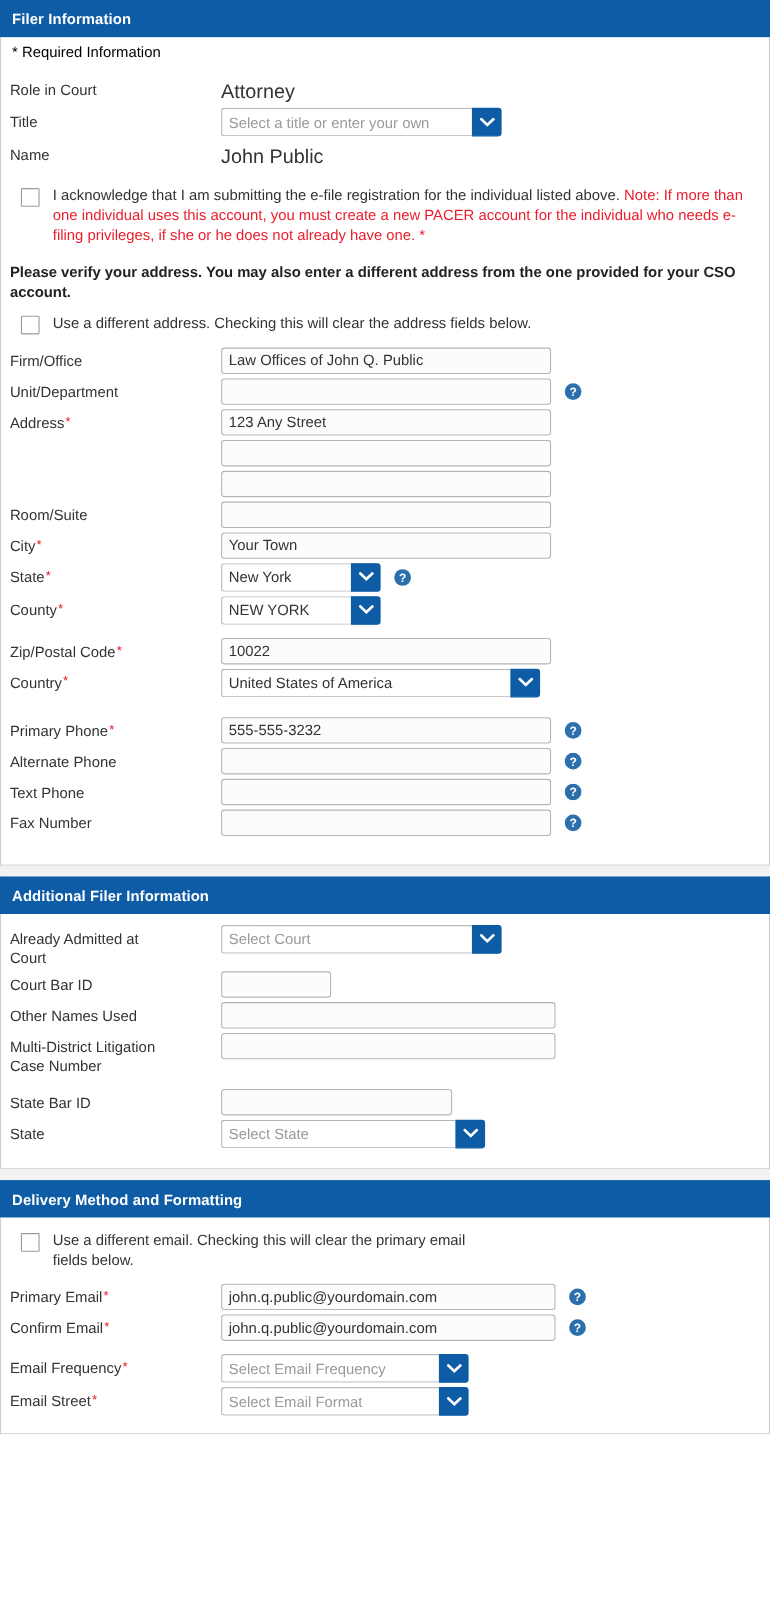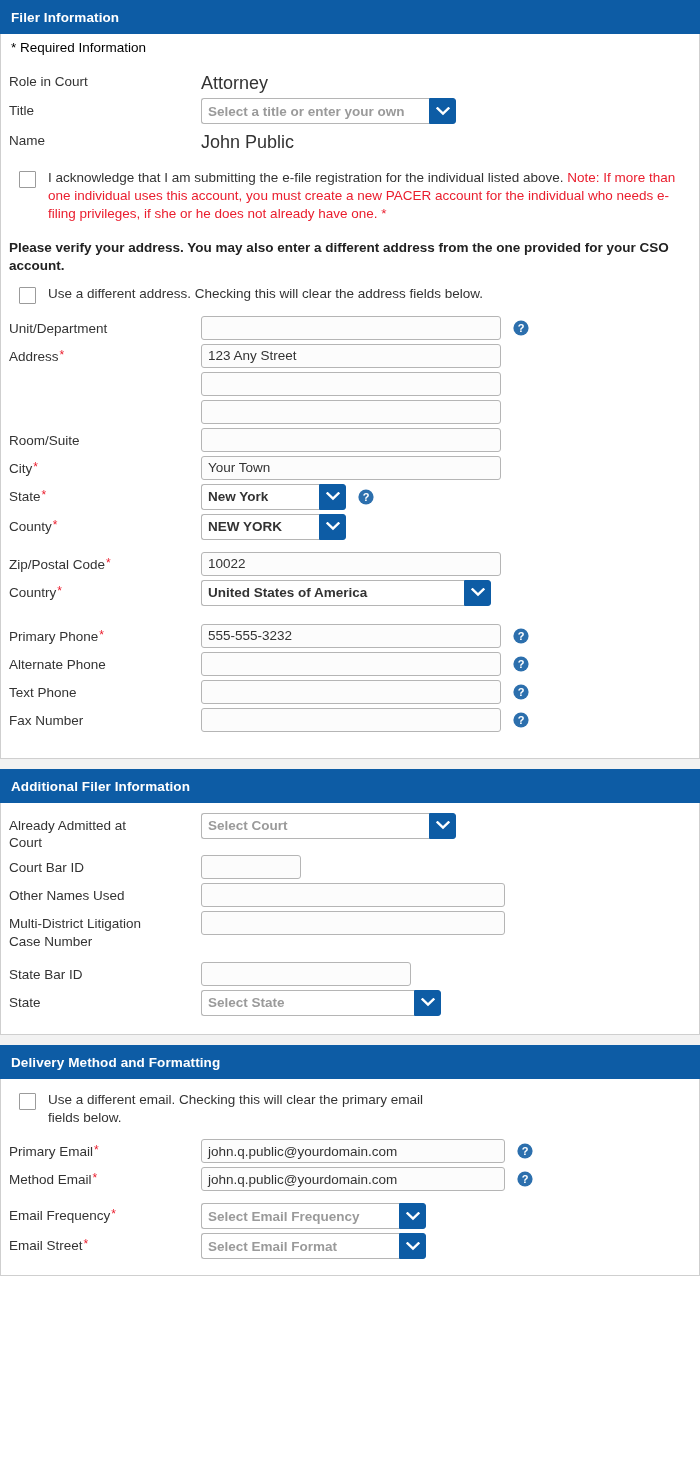--- a/index.html
+++ b/index.html
@@ -100,21 +100,20 @@
   .tbox.w270 { width: 304px; }
   .tbox.w210 { width: 210px; }
   .tbox.w100 { width: 100px; }
 
   
   .sel {
     display: flex;
     align-items: stretch;
     height: 26px;
     box-sizing: border-box;
-    font-weight: bold;
   }
   .sel-text {
     border: 1px solid #b5b5b5;
     border-right: none;
     border-radius: 3px 0 0 3px;
     background: #ffffff;
     font-size: 13.5px;
     color: #333333;
     display: flex;
     align-items: center;
@@ -234,20 +233,26 @@
 
     <div class="verify-note">Please verify your address. You may also enter a different address from the one provided for your CSO account.</div>
 
     <div class="check-row">
       <div class="cbox"></div>
       <div class="check-text">Use a different address. Checking this will clear the address fields below.</div>
     </div>
 
     <div class="spacer-sm"></div>
 
+    <div class="row">
+      <div class="row-label">Firm/Office</div>
+      <div class="row-field">
+        <div class="tbox w300">Law Offices of John Q. Public</div>
+      </div>
+    </div>
 
     <div class="row">
       <div class="row-label">Unit/Department</div>
       <div class="row-field">
         <div class="tbox w300"></div>
         <span class="help-icon">
           <svg width="16" height="16" viewBox="0 0 16 16">
               <circle cx="8" cy="8" r="7.6" fill="#2c6fad"></circle>
               <text x="8" y="12" font-family="Liberation Sans, sans-serif" font-size="11" font-weight="bold" fill="#ffffff" text-anchor="middle">?</text>
             </svg>
@@ -508,21 +513,21 @@
           <svg width="16" height="16" viewBox="0 0 16 16">
               <circle cx="8" cy="8" r="7.6" fill="#2c6fad"></circle>
               <text x="8" y="12" font-family="Liberation Sans, sans-serif" font-size="11" font-weight="bold" fill="#ffffff" text-anchor="middle">?</text>
             </svg>
         </span>
       </div>
     </div>
 
     <div class="row">
       <div class="row-label">
-        <span>Method Email</span><span class="req">*</span>
+        <span>Confirm Email</span><span class="req">*</span>
       </div>
       <div class="row-field">
         <div class="tbox w270">john.q.public@yourdomain.com</div>
         <span class="help-icon">
           <svg width="16" height="16" viewBox="0 0 16 16">
               <circle cx="8" cy="8" r="7.6" fill="#2c6fad"></circle>
               <text x="8" y="12" font-family="Liberation Sans, sans-serif" font-size="11" font-weight="bold" fill="#ffffff" text-anchor="middle">?</text>
             </svg>
         </span>
       </div>

